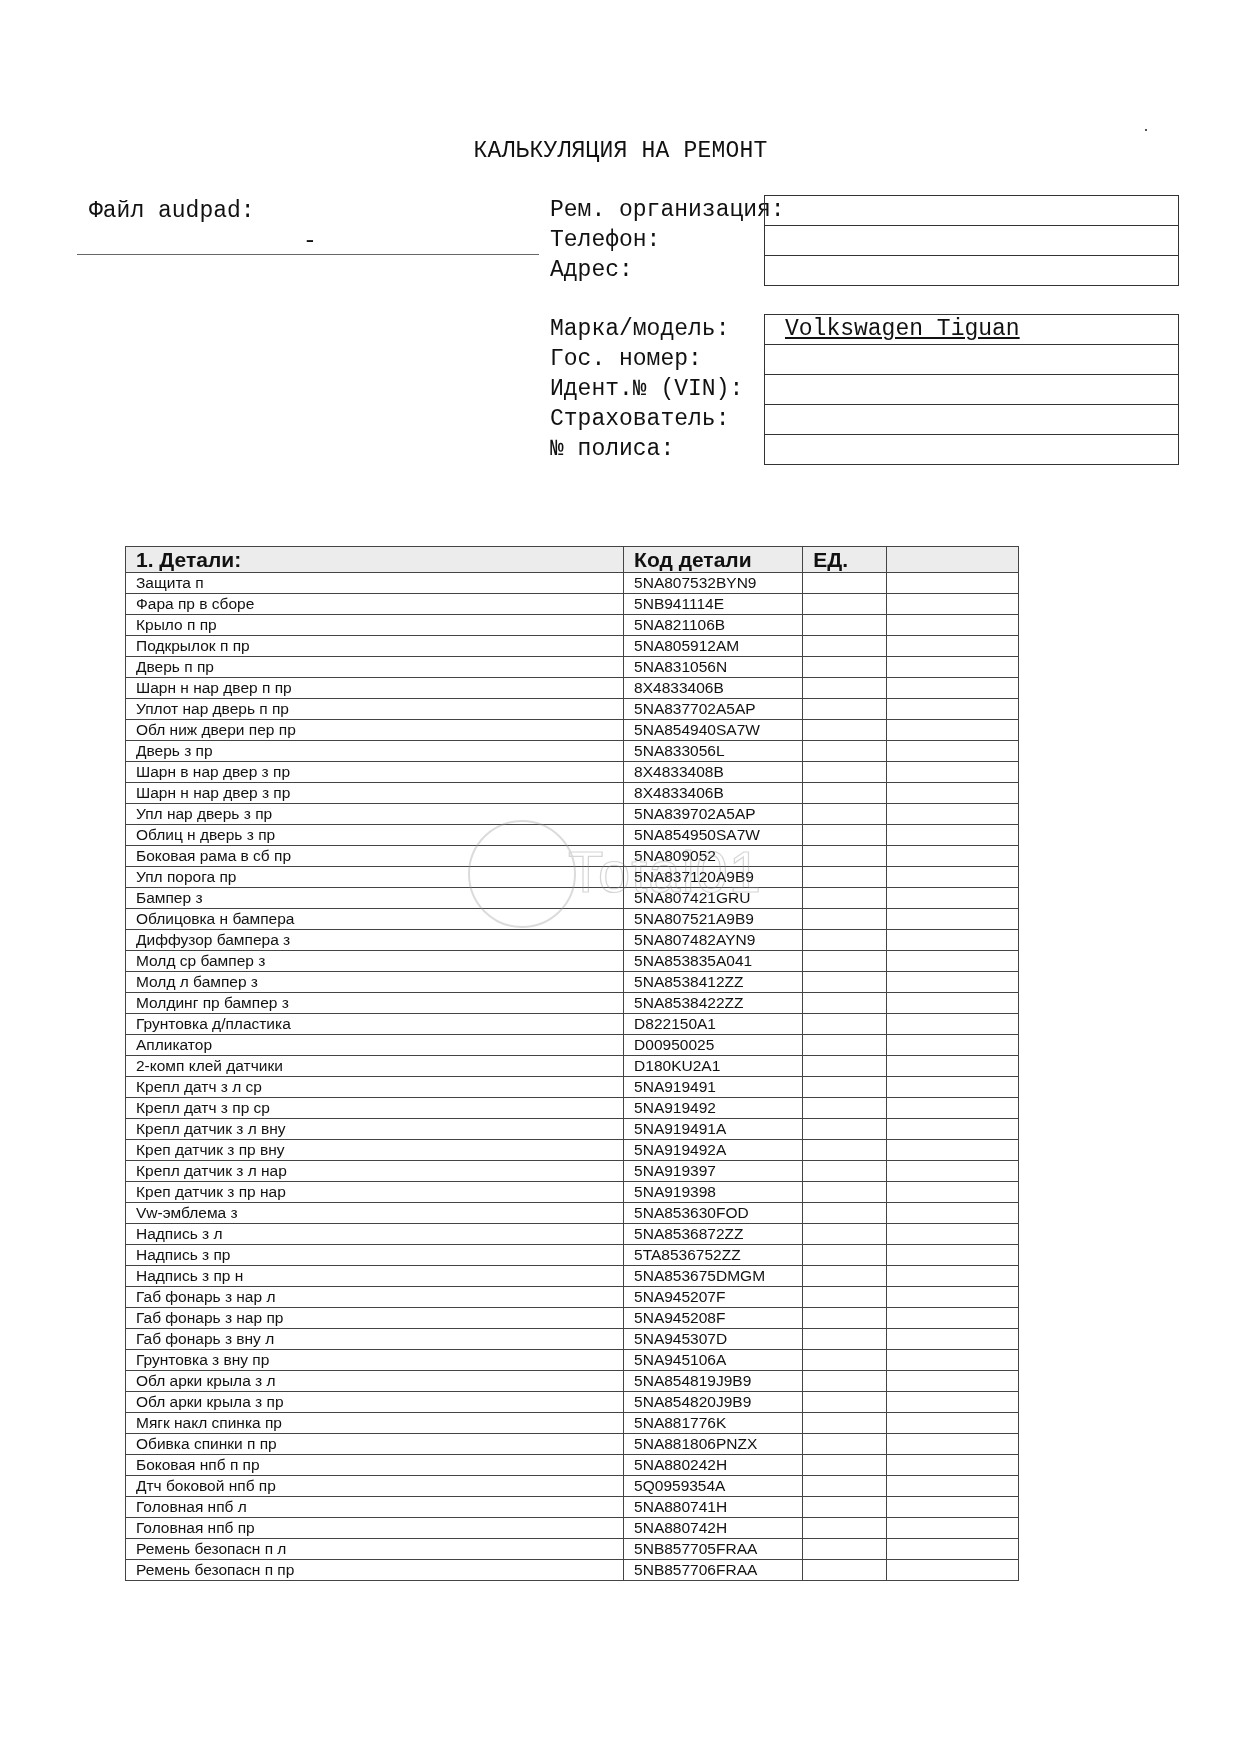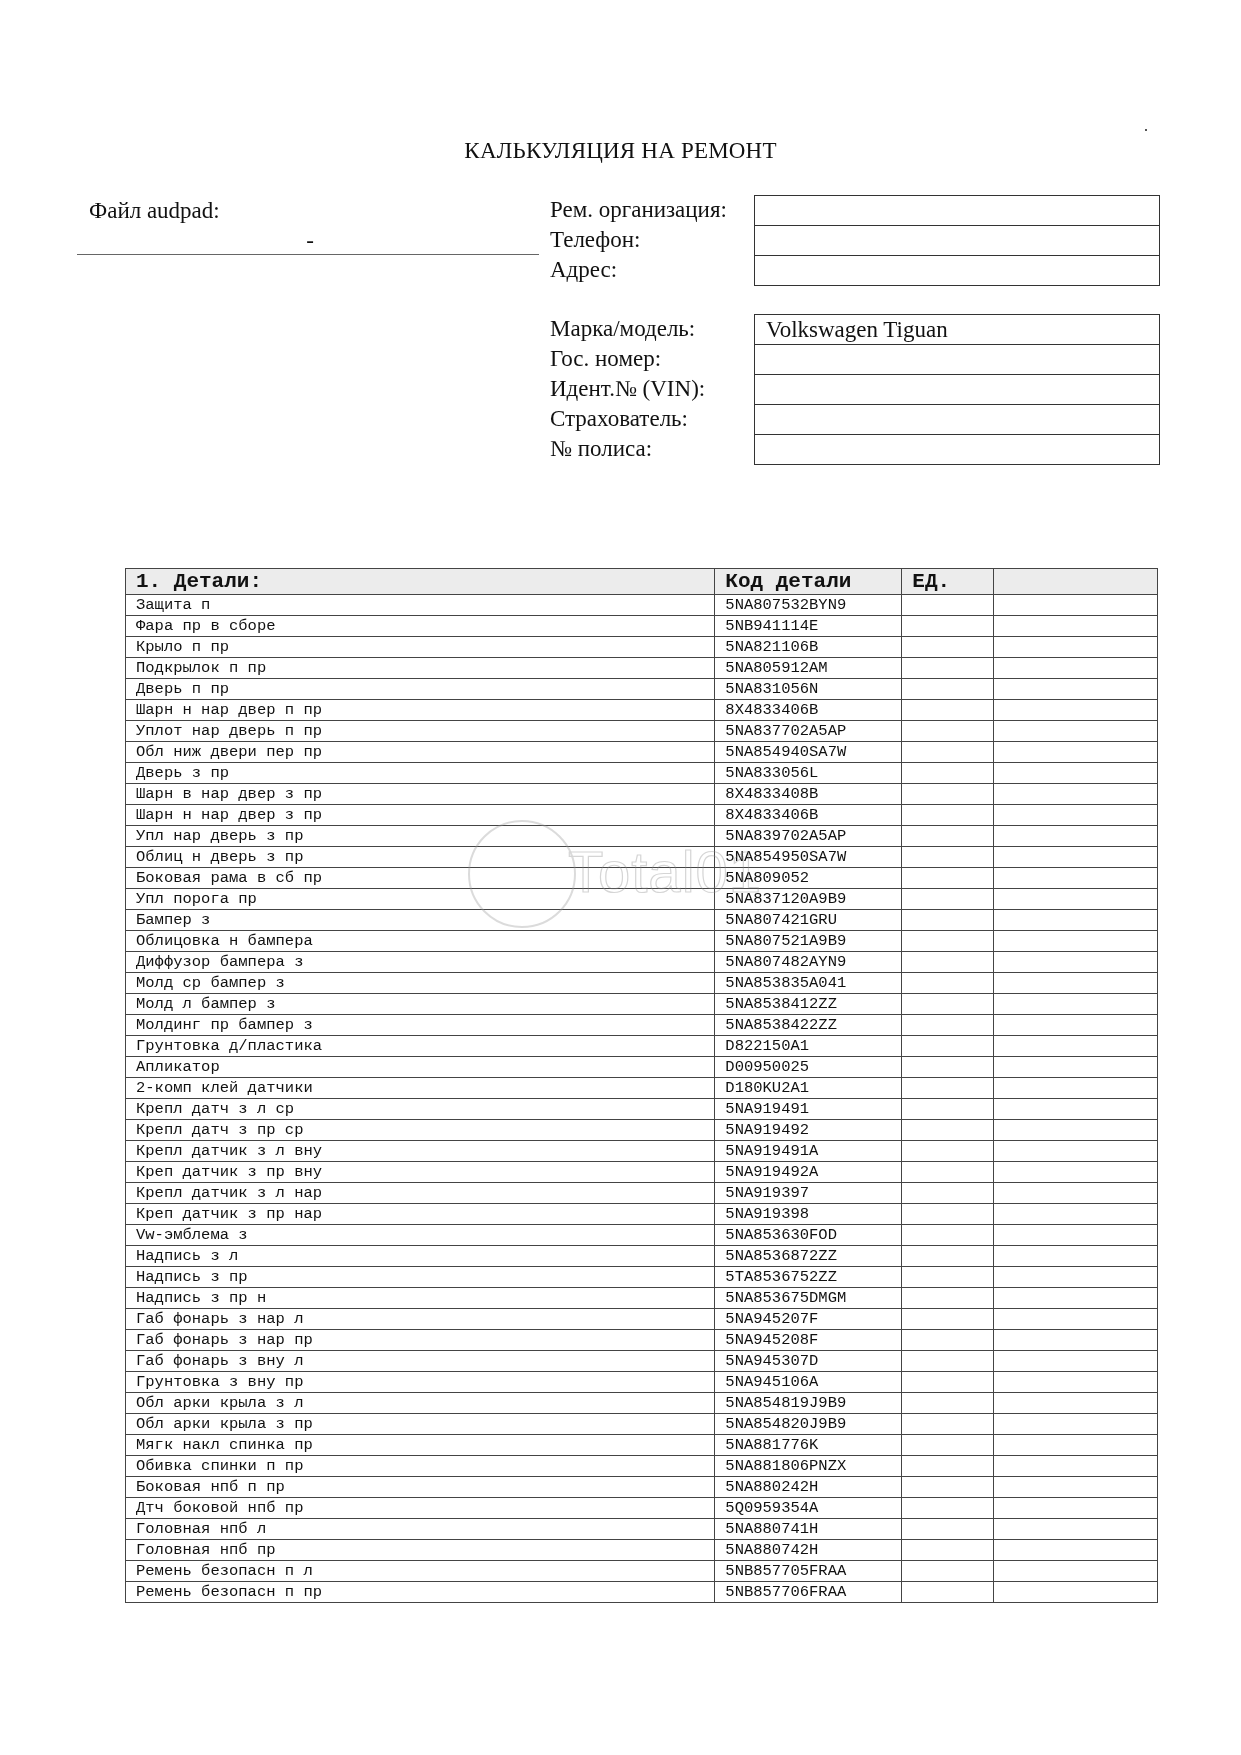--- a/index.html
+++ b/index.html
@@ -1,35 +1,35 @@
 <!DOCTYPE html>
 <html><head>
 <meta charset="utf-8">
 <style>
   html, body { margin: 0; padding: 0; background: #ffffff; }
   body { width: 1241px; height: 1755px; position: relative; overflow: hidden; color: #111; }
-  .serif { font-family: Liberation Serif, serif; }
+  .serif { font-family: Liberation Mono, monospace; }
 
   .corner-dot { position: absolute; left: 1145px; top: 129px; width: 2px; height: 2px; background: #555; }
 
   .doc-title { position: absolute; left: 0; width: 1241px; top: 138px; text-align: center; font-size: 23px; letter-spacing: 0.2px; }
 
   .file-label { position: absolute; left: 89px; top: 198px; font-size: 23px; }
   .file-value { position: absolute; left: 300px; top: 228px; font-size: 23px; width: 20px; text-align: center; }
   .file-line { position: absolute; left: 77px; top: 254px; width: 462px; height: 0; border-top: 1.5px solid #666; }
 
   .field-group { position: absolute; left: 550px; }
   .field-row { position: relative; height: 30px; }
   .field-label { position: absolute; left: 0; top: 2px; font-size: 23px; white-space: nowrap; }
-  .field-box { position: absolute; left: 204px; top: 0; width: 393px; height: 29px; border: 1.5px solid #333; border-bottom: none; box-sizing: content-box; font-size: 23px; padding-left: 11px; line-height: 29px; }
+  .field-box { position: absolute; left: 214px; top: 0; width: 393px; height: 29px; border: 1.5px solid #333; border-bottom: none; box-sizing: content-box; font-size: 23px; padding-left: 20px; line-height: 29px; text-decoration: underline; }
   .field-row:last-child .field-box { border-bottom: 1.5px solid #333; }
   .group-org { top: 195px; }
   .group-car { top: 314px; }
 
-  table.parts { position: absolute; left: 125px; top: 568px; width: 1033px; border-collapse: collapse; font-family: Liberation Mono, monospace; }
+  table.parts { position: absolute; left: 125px; top: 546px; width: 894px; border-collapse: collapse; font-family: Liberation Sans, sans-serif; }
   table.parts th, table.parts td { border: 1.3px solid #444; padding: 0 10px; text-align: left; white-space: nowrap; overflow: hidden; }
   table.parts th { background: #ececec; font-weight: bold; font-size: 21px; height: 25px; line-height: 25px; }
   table.parts td { font-size: 15.5px; height: 20px; line-height: 20px; }
   col.c-name { width: 590px; }
   col.c-code { width: 187px; }
   col.c-unit { width: 92px; }
   col.c-extra { width: 164px; }
 
   .watermark { position: absolute; left: 468px; top: 820px; width: 260px; height: 110px; pointer-events: none; opacity: 0.35; }
   .watermark .ring { position: absolute; left: 0; top: 0; width: 104px; height: 104px; border: 2px solid #999; border-radius: 50%; }

